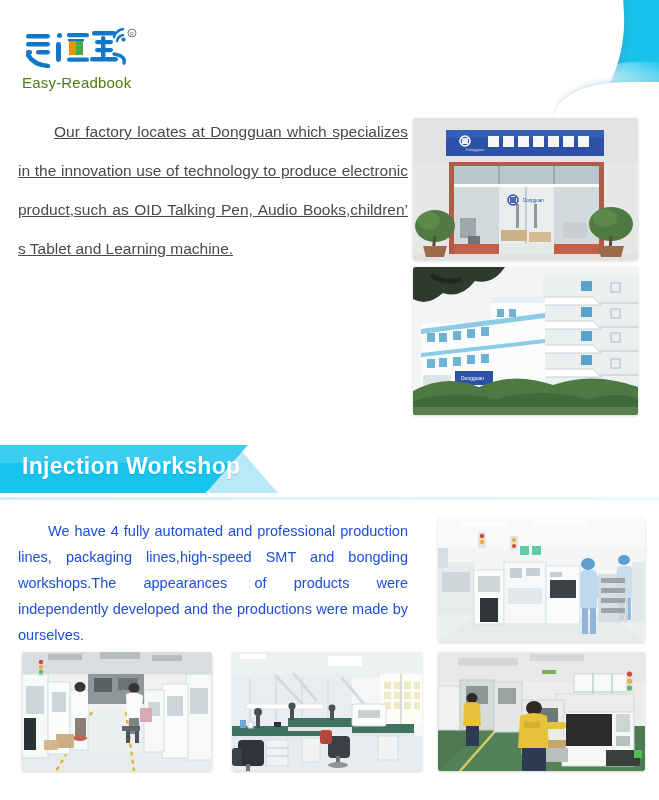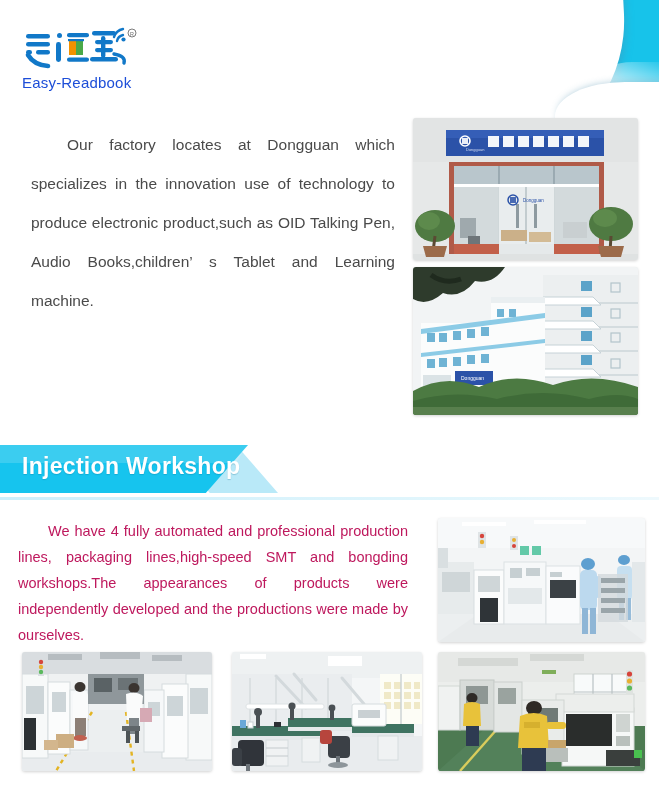--- a/index.html
+++ b/index.html
@@ -74,51 +74,51 @@
   }
   .logo-mark {
     position: relative;
     height: 48px;
     width: 128px;
   }
   .logo-mark svg { display: block; }
   .logo-caption {
     font-family: "Liberation Sans", sans-serif;
     font-size: 15px;
-    color: #1d4ed8;
+    color: #4d7c0f;
     letter-spacing: 0.2px;
     margin-top: 2px;
     white-space: nowrap;
   }
 
   
   .copy-block {
     position: absolute;
     font-family: "Liberation Sans", sans-serif;
     text-align: justify;
     text-justify: inter-word;
   }
   #intro-copy {
     left: 18px;
     top: 112px;
     width: 390px;
     font-size: 15.5px;
     line-height: 39px;
     color: #4a4a4a;
   }
-  #intro-copy p { margin: 13px; text-indent: 36px; }
+  #intro-copy p { margin: 0; text-indent: 36px; text-decoration: underline; }
   #intro-copy p + p { margin-top: 0px; }
 
   #workshop-copy {
     left: 18px;
     top: 518px;
     width: 390px;
     font-size: 14.5px;
     line-height: 26px;
-    color: #be185d;
+    color: #1d4ed8;
   }
   #workshop-copy p { margin: 0; text-indent: 30px; }
 
   
   #section-banner {
     position: absolute;
     left: 0;
     top: 443px;
     width: 290px;
     height: 52px;

